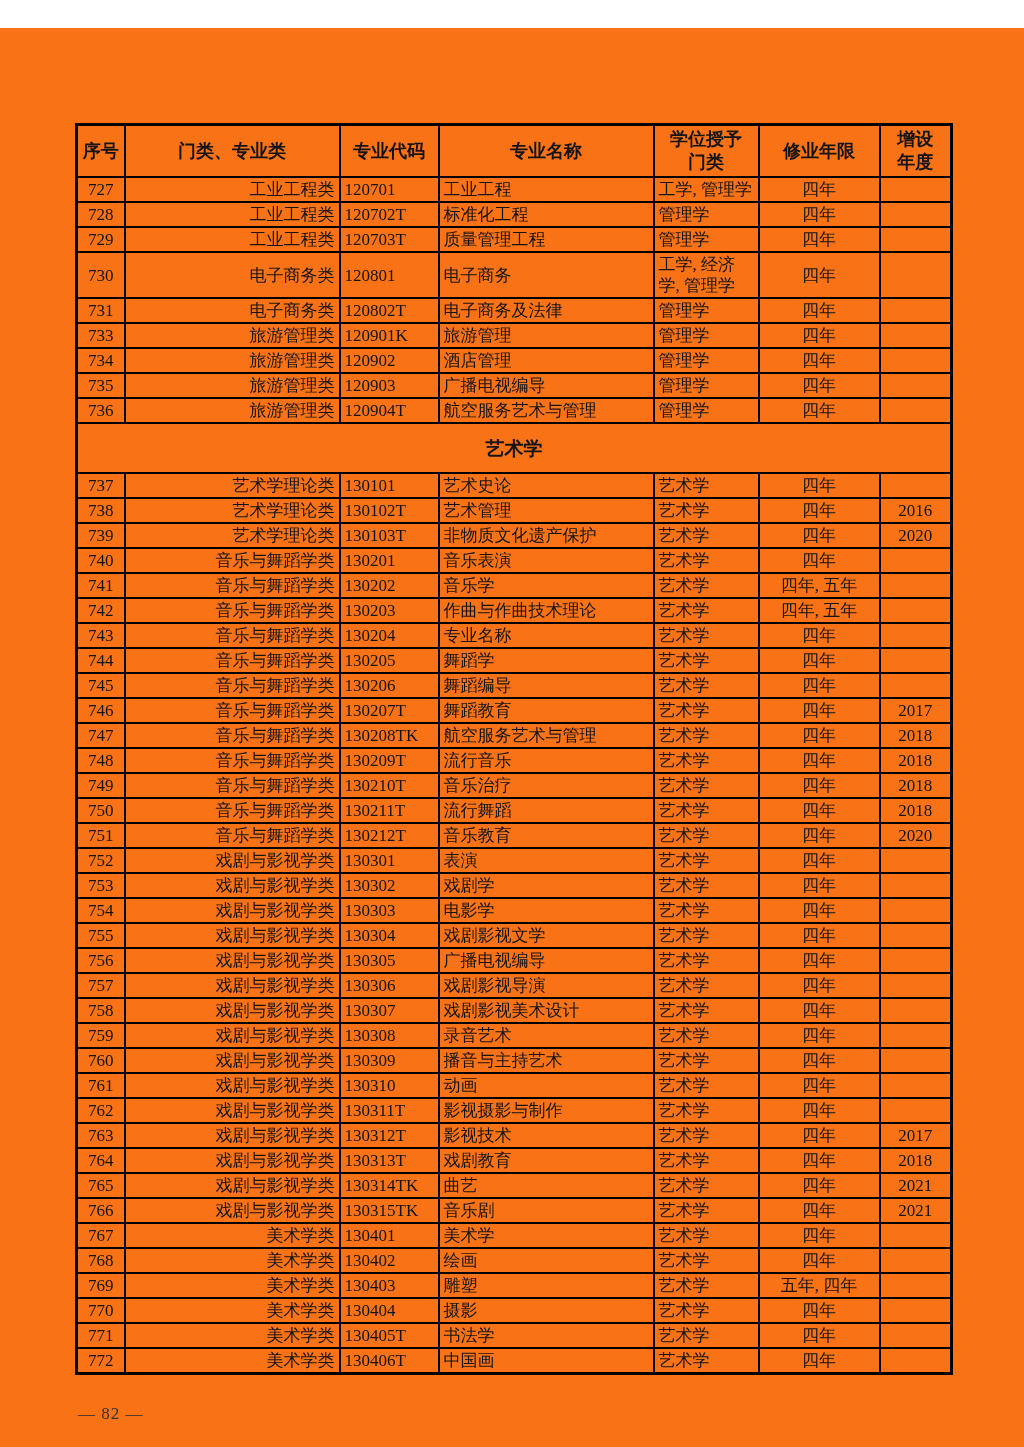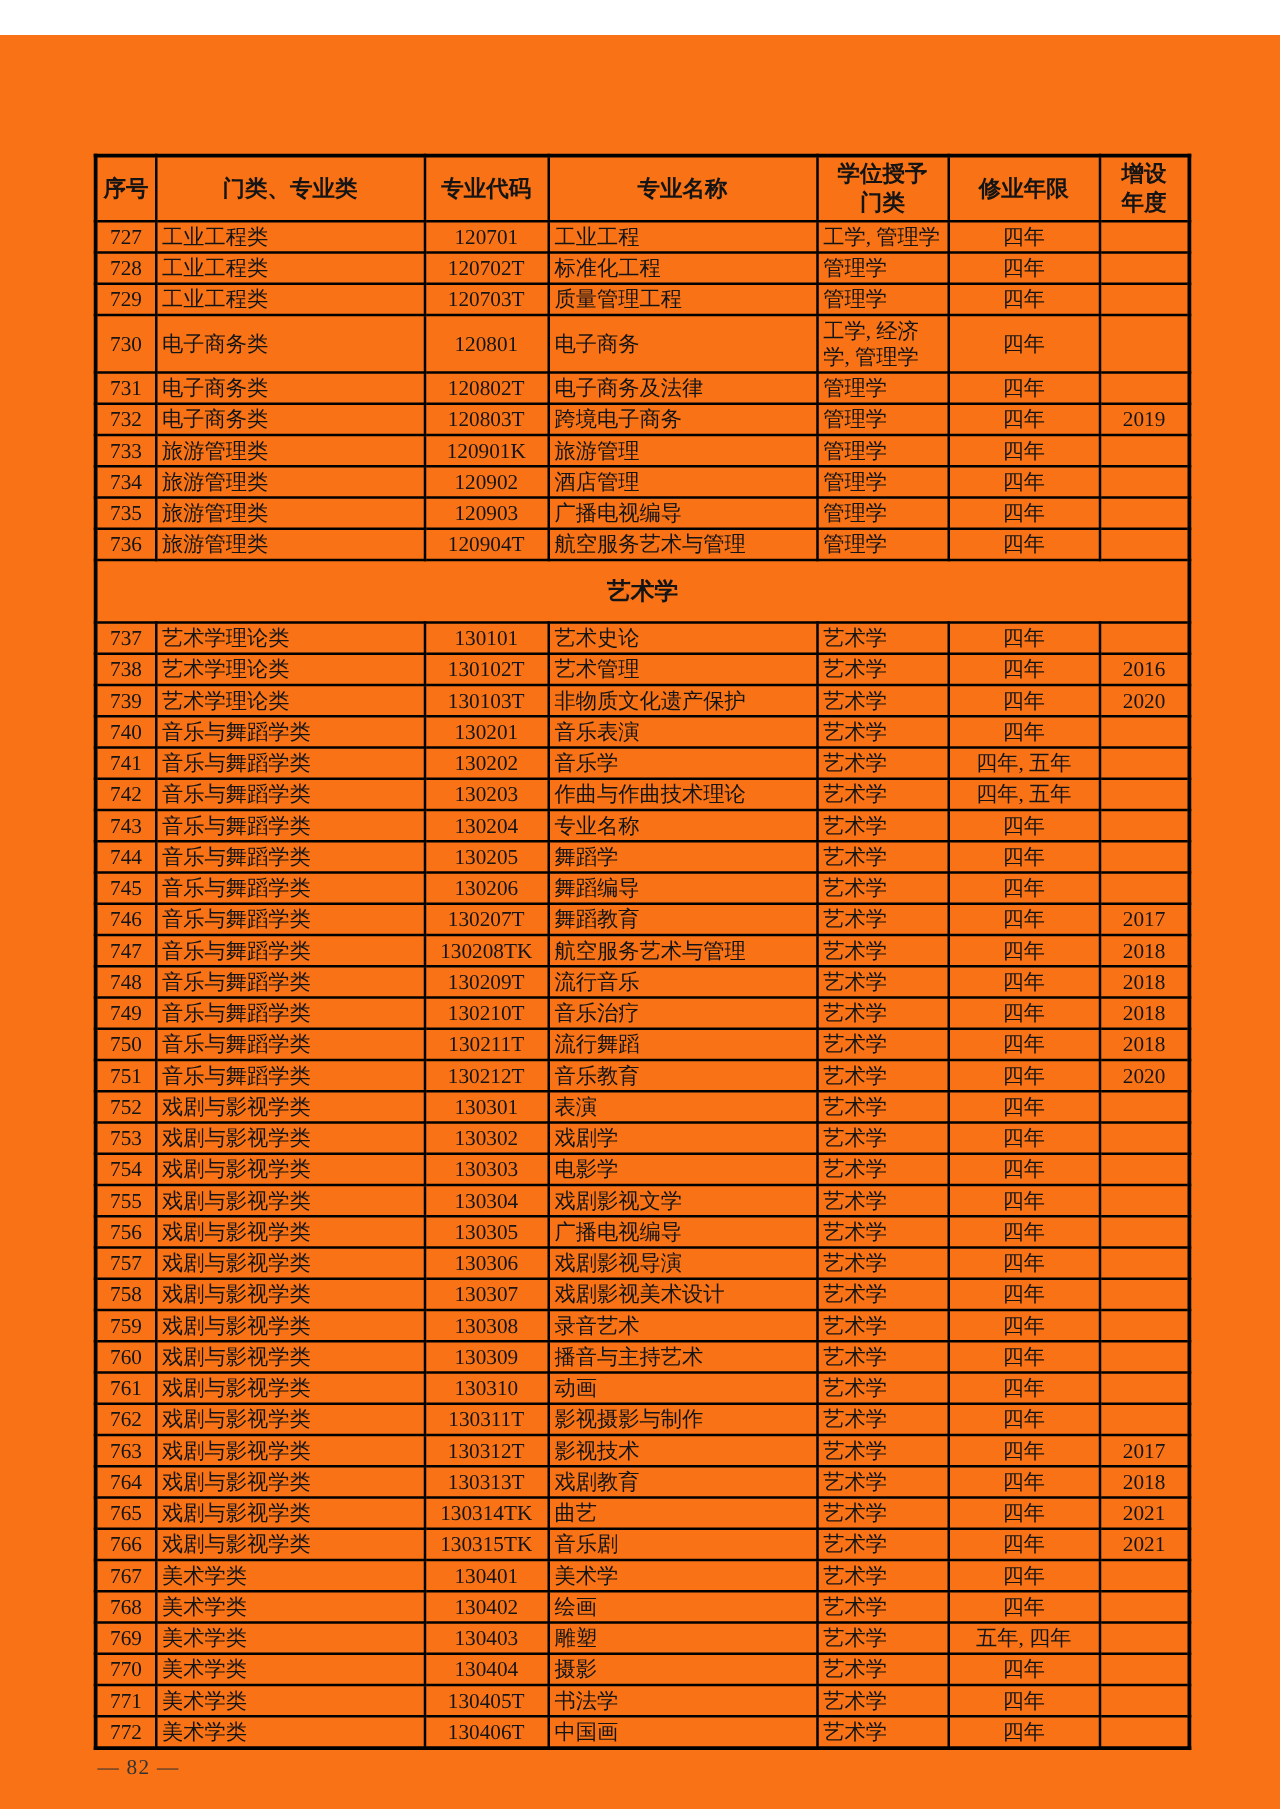--- a/index.html
+++ b/index.html
@@ -46,22 +46,22 @@
     text-align: center;
     padding: 2px 2px;
     white-space: pre-line;
   }
   table.majors td {
     font-size: 17px;
     line-height: 21px;
     padding: 1px 4px;
   }
   td.col-index    { text-align: center; padding: 1px 2px; }
-  td.col-category { text-align: left; }
-  td.col-code     { text-align: center; font-family: Liberation Serif, serif; }
+  td.col-category { text-align: right; }
+  td.col-code     { text-align: left; font-family: Liberation Serif, serif; }
   td.col-name     { text-align: left; }
   td.col-degree   { text-align: left; padding: 1px 6px; }
   td.col-duration { text-align: center; }
   td.col-year     { text-align: center; }
   tr.section-row td {
     font-family: "Liberation Sans", "DejaVu Sans", sans-serif;
     font-weight: bold;
     font-size: 19px;
     text-align: center;
     height: 48px;
@@ -144,29 +144,20 @@
         <tr>
           <td class="col-index">731</td>
           <td class="col-category">电子商务类</td>
           <td class="col-code">120802T</td>
           <td class="col-name">电子商务及法律</td>
           <td class="col-degree">管理学</td>
           <td class="col-duration">四年</td>
           <td class="col-year"></td>
         </tr>
         <tr>
-          <td class="col-index">732</td>
-          <td class="col-category">电子商务类</td>
-          <td class="col-code">120803T</td>
-          <td class="col-name">跨境电子商务</td>
-          <td class="col-degree">管理学</td>
-          <td class="col-duration">四年</td>
-          <td class="col-year">2019</td>
-        </tr>
-        <tr>
           <td class="col-index">733</td>
           <td class="col-category">旅游管理类</td>
           <td class="col-code">120901K</td>
           <td class="col-name">旅游管理</td>
           <td class="col-degree">管理学</td>
           <td class="col-duration">四年</td>
           <td class="col-year"></td>
         </tr>
         <tr>
           <td class="col-index">734</td>

